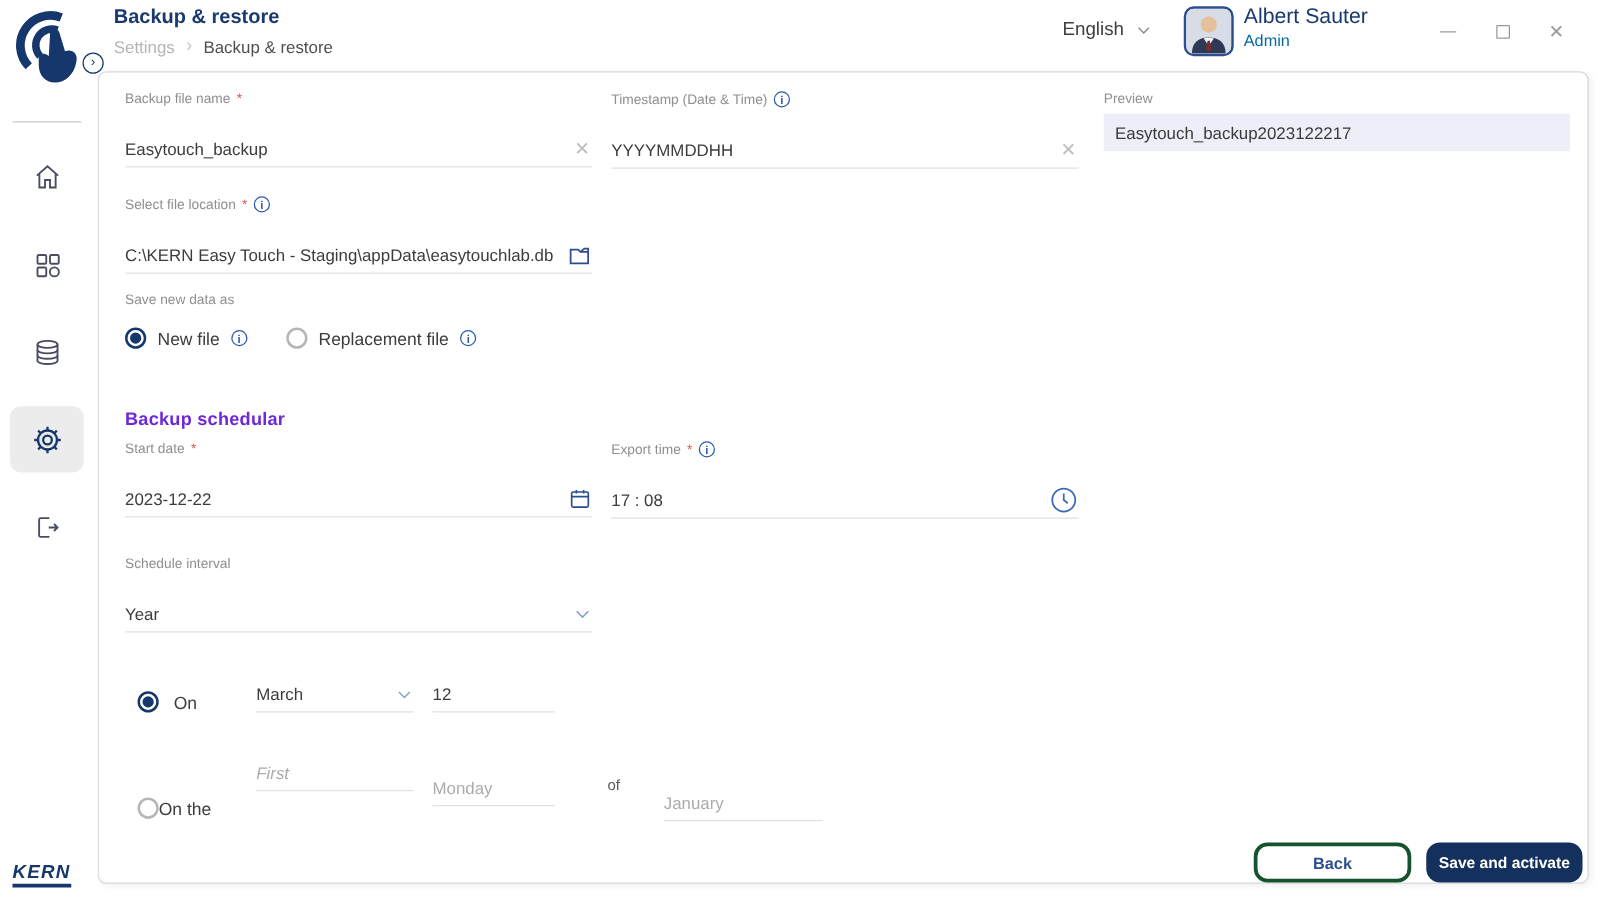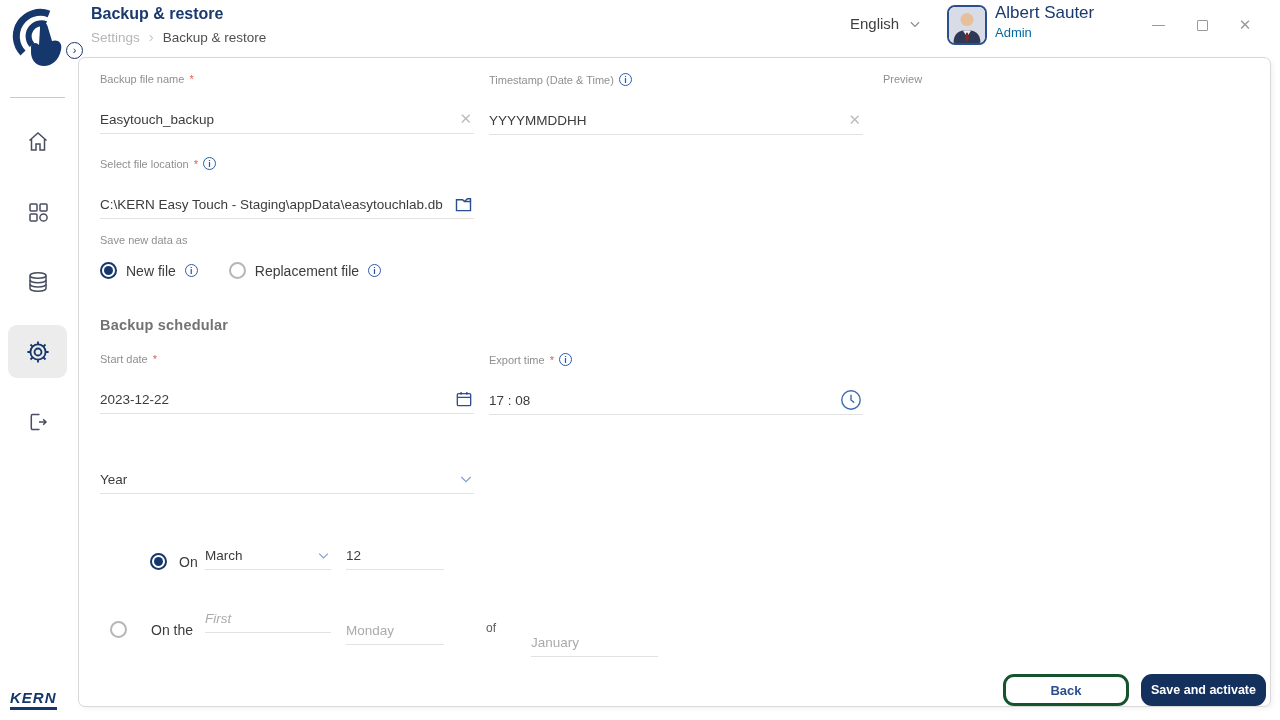--- a/index.html
+++ b/index.html
@@ -35,21 +35,21 @@
   .card { position:absolute; left:78px; top:57px; width:1193px; height:650px; background:#fff; border:1px solid #d8d8d8; border-radius:7px; box-shadow:2px 2px 5px rgba(0,0,0,0.05); z-index:1; }
   .field { position:absolute; }
   .flabel { font-size:11px; color:#8f8f8f; display:flex; align-items:center; gap:5px; }
   .req { color:#e05b52; }
   .vrow { display:flex; align-items:center; justify-content:space-between; height:29px; border-bottom:1px solid #e2e2e2; margin-top:20px; cursor:text; }
   .vtext { font-size:13.5px; color:#3c3c3c; }
   .placeholder { color:#ababab; }
   .clear-x { color:#bdbdbd; font-size:15px; cursor:pointer; padding:0 2px; }
   .info { width:13px; height:13px; border-radius:50%; border:1.3px solid #2b5ba8; color:#2b5ba8; font-size:9px; font-weight:bold; display:inline-flex; align-items:center; justify-content:center; flex:none; cursor:pointer; }
   .preview-box { margin-top:6px; height:30px; background:#edeff8; display:flex; align-items:center; padding-left:9px; font-size:13.5px; color:#3a3a3a; }
-  .section-h { position:absolute; left:21px; top:259px; font-size:14.5px; font-weight:600; color:#737373; letter-spacing:0.2px; }
+  .section-h { position:absolute; left:21px; top:270px; font-size:14.5px; font-weight:600; color:#6d28d9; letter-spacing:0.2px; }
   .radio { width:17px; height:17px; border-radius:50%; border:2px solid #16376b; display:flex; align-items:center; justify-content:center; flex:none; cursor:pointer; background:#fff; }
   .radio .dot { width:9px; height:9px; border-radius:50%; background:#16376b; }
   .radio.off { border-color:#b6b6b6; }
   .radio-label { font-size:14px; color:#3c3c3c; }
   .iconbtn { cursor:pointer; display:flex; align-items:center; }
   .btn-back { position:absolute; left:924px; top:616px; width:126px; height:32px; border:3px solid #14532d; border-radius:11px; background:#fff; color:#2b4f8e; font-size:13px; font-weight:600; display:flex; align-items:center; justify-content:center; cursor:pointer; }
   .btn-save { position:absolute; left:1062px; top:616px; width:125px; height:32px; border:none; border-radius:11px; background:#14315e; color:#fff; font-size:12.5px; font-weight:bold; display:flex; align-items:center; justify-content:center; cursor:pointer; }
 </style>
 </head>
 <body>
@@ -159,20 +159,21 @@
       <div class="vrow">
         <span class="vtext">YYYYMMDDHH</span>
         <span class="clear-x">✕</span>
       </div>
     </div>
 
     <div class="field" style="left:804px; top:15px; width:373px;">
       <div class="flabel">
           <span>Preview</span>
         </div>
+      <div class="preview-box">Easytouch_backup2023122217</div>
     </div>
 
     <div class="field" style="left:21px; top:99px; width:374px;">
       <div class="flabel">
         <span>Select file location</span>
           <span class="req">*</span>
         <span class="info">i</span>
       </div>
       <div class="vrow">
         <span class="vtext">C:\KERN Easy Touch - Staging\appData\easytouchlab.db</span>
@@ -228,49 +229,50 @@
         <span class="iconbtn">
           <svg width="24" height="24" viewBox="0 0 24 24" fill="none" stroke="#3c6cb0" stroke-width="1.4">
             <circle cx="12" cy="12" r="9.2"></circle>
             <path d="M12 6.8 V12 L15.2 14.6"></path>
           </svg>
         </span>
       </div>
     </div>
 
     <div class="field" style="left:21px; top:387px; width:374px;">
+      <div class="flabel">Schedule interval</div>
       <div class="vrow">
         <span class="vtext">Year</span>
         <svg width="16" height="16" viewBox="0 0 24 24" fill="none" stroke="#7f9fd1" stroke-width="1.8">
             <path d="M5 9 L12 16 L19 9"></path>
           </svg>
       </div>
     </div>
 
-    <div style="position:absolute; left:31px; top:495px; display:flex; align-items:center; gap:12px;margin-left:40px;">
+    <div style="position:absolute; left:31px; top:495px; display:flex; align-items:center; gap:12px;">
       <div class="radio">
           <div class="dot"></div>
         </div>
       <span class="radio-label">On</span>
     </div>
     <div class="field" style="left:126px; top:483px; width:126px;">
       <div class="vrow" style="margin-top:0;">
         <span class="vtext">March</span>
         <svg width="15" height="15" viewBox="0 0 24 24" fill="none" stroke="#7f9fd1" stroke-width="1.8">
             <path d="M5 9 L12 16 L19 9"></path>
           </svg>
       </div>
     </div>
     <div class="field" style="left:267px; top:483px; width:98px;">
       <div class="vrow" style="margin-top:0;">
         <span class="vtext">12</span>
       </div>
     </div>
 
-    <div style="position:absolute; left:31px; top:563px; display:flex; align-items:center; gap:24px;">
+    <div style="position:absolute; left:31px; top:580px; display:flex; align-items:center; gap:0;">
       <div class="radio off"></div>
       <span class="radio-label">On the</span>
     </div>
     <div class="field" style="left:126px; top:546px; width:126px;">
       <div class="vrow" style="margin-top:0;font-style:italic;">
         <span class="vtext placeholder">First</span>
       </div>
     </div>
     <div class="field" style="left:267px; top:546px; width:98px;">
       <div class="vrow" style="margin-top:12px;">

